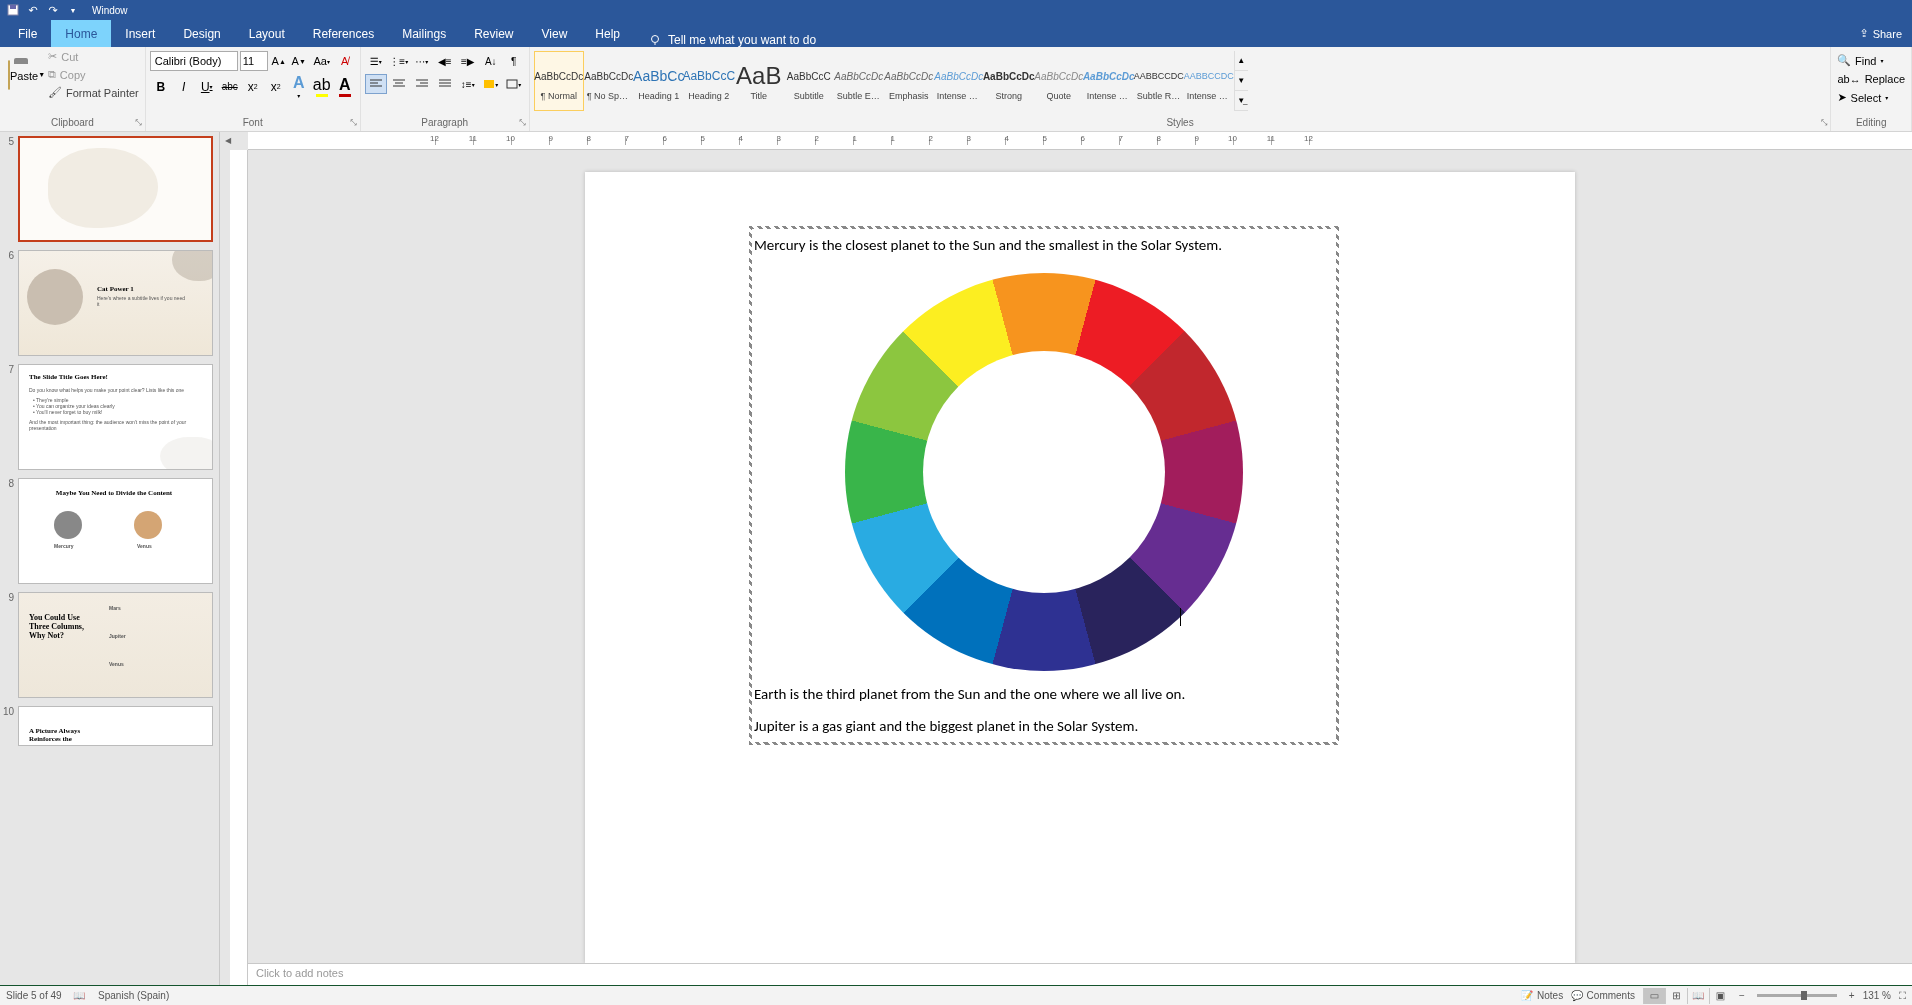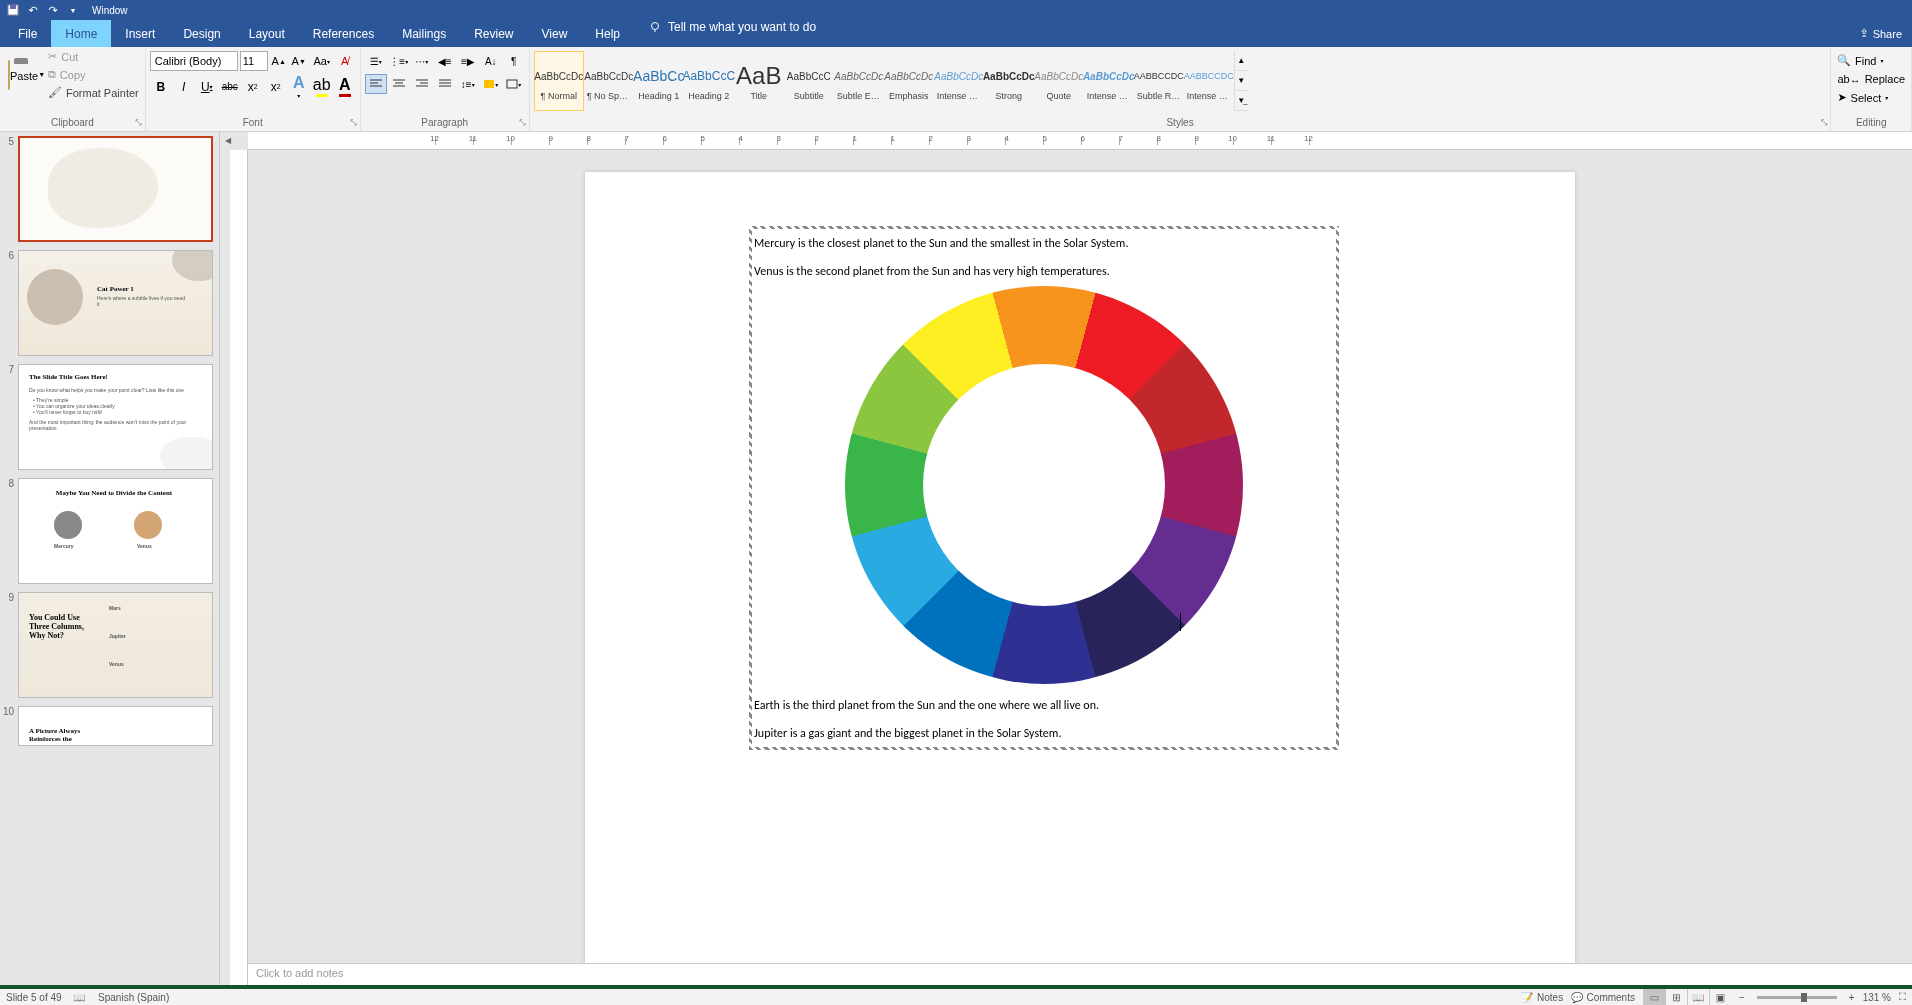--- a/index.html
+++ b/index.html
@@ -8,21 +8,21 @@
     
     .titlebar { height: 20px; background: #2b579a; display: flex; align-items: center; padding: 0 4px; }
     .titlebar-qat { display: flex; gap: 2px; align-items: center; }
     .qat-btn { width: 18px; height: 16px; display: flex; align-items: center; justify-content: center; color: #fff; font-size: 11px; cursor: pointer; }
     .titlebar-text { color: #fff; font-size: 10px; margin-left: 10px; }
     
     
     .ribbon-tabs { height: 27px; background: #2b579a; display: flex; align-items: stretch; padding-left: 4px; }
     .ribbon-tab { padding: 0 14px; color: #fff; font-size: 12px; display: flex; align-items: center; cursor: pointer; }
     .ribbon-tab.active { background: #7dd3fc; color: #2b579a; }
-    .tell-me { display: flex; align-items: flex-start; gap: 6px; color: #fff; font-size: 12px; margin-left: 14px; }
+    .tell-me { display: flex; align-items: flex-end; gap: 6px; color: #fff; font-size: 12px; margin-left: 14px; }
     .tell-me-bulb { width: 14px; height: 14px; display: flex; align-items: center; justify-content: center; }
     .share-btn { margin-left: auto; color: #fff; font-size: 11px; padding: 0 10px; display: flex; align-items: center; gap: 4px; cursor: pointer; }
     
     
     .ribbon { height: 85px; background: #f3f3f3; border-bottom: 1px solid #d4d4d4; display: flex; }
     .ribbon-group { border-right: 1px solid #e1e1e1; display: flex; flex-direction: column; padding: 2px 4px 0; position: relative; }
     .group-label { font-size: 10px; color: #666; text-align: center; padding: 2px 0 3px; margin-top: auto; }
     .group-launcher { position: absolute; bottom: 3px; right: 3px; font-size: 8px; color: #666; cursor: pointer; }
     .group-content { display: flex; gap: 2px; }
     
@@ -105,37 +105,37 @@
     .pane-collapse { position: absolute; left: 0; top: 0; width: 16px; height: 16px; font-size: 8px; color: #666; display:flex; align-items:center; justify-content:center; cursor:pointer; }
     .ruler-h { height: 18px; background: #fff; border-bottom: 1px solid #c8c8c8; margin-left: 28px; position: relative; font-size: 8px; color: #666; }
     .ruler-h-inner { position: absolute; left: 150px; right: 0; height: 100%; display: flex; }
     .rtick { position: relative; width: 38px; border-right: 1px solid #aaa; height: 8px; top: 5px; }
     .rtick span { position: absolute; top: -3px; right: -4px; }
     .ruler-v { width: 18px; background: #fff; border-right: 1px solid #c8c8c8; position: absolute; left: 10px; top: 18px; bottom: 0; }
     
     .doc-scroll { flex: 1; overflow: auto; padding-left: 28px; display: flex; justify-content: center; padding-top: 22px; }
     .page { width: 990px; min-height: 600px; background: #fff; box-shadow: 0 0 4px rgba(0,0,0,0.2); padding: 0; position: relative; }
     .textbox { position: absolute; left: 164px; top: 54px; width: 590px; border: 3px solid #888; border-image: repeating-linear-gradient(45deg,#888,#888 3px,#fff 3px,#fff 6px) 3; padding: 4px 2px; }
-    .tb-line { font-size: 12px; color: #000; font-family: Calibri, sans-serif; margin: 3px 0; }
+    .tb-line { font-size: 15px; color: #000; font-family: Calibri, sans-serif; margin: 3px 0; }
     .tb-gap { height: 8px; }
     .color-wheel { width: 398px; height: 398px; border-radius: 50%; margin: 8px auto 14px;
       background: conic-gradient(from -15deg,
         #f7941e 0 30deg, #ed1c24 30deg 60deg, #c1272d 60deg 90deg,
         #a21d5c 90deg 120deg, #662d91 120deg 150deg, #29235c 150deg 180deg,
         #2e3192 180deg 210deg, #0071bc 210deg 240deg, #29abe2 240deg 270deg,
         #39b54a 270deg 300deg, #8cc63f 300deg 330deg, #fcee21 330deg 360deg);
       position: relative; }
     .color-wheel::after { content: ''; position: absolute; inset: 78px; background: #fff; border-radius: 50%; }
     .cursor-blink { position: absolute; right: 155px; bottom: 116px; width: 1px; height: 18px; background: #000; }
     
     
     .notes-pane { height: 22px; background: #fff; border-top: 1px solid #c8c8c8; padding: 3px 8px; font-size: 11px; color: #999; margin-left: 28px; }
     
     
-    .statusbar { height: 20px; background: #f3f3f3; border-top: 4px solid #14532d; display: flex; align-items: center; padding: 0 6px; font-size: 10px; color: #555; }
+    .statusbar { height: 20px; background: #f3f3f3; border-top: 1px solid #14532d; display: flex; align-items: center; padding: 0 6px; font-size: 10px; color: #555; }
     .sb-left { display: flex; gap: 12px; align-items: center; }
     .sb-right { margin-left: auto; display: flex; gap: 8px; align-items: center; }
     .sb-btn { cursor: pointer; display:flex; align-items:center; gap:3px; }
     .view-btns { display: flex; gap: 0; }
     .view-btn { width: 22px; height: 16px; border-left: 1px solid #c8c8c8; display:flex; align-items:center; justify-content:center; cursor:pointer; font-size:10px; }
     .view-btn.active { background: #c5c5c5; }
     .zoom-slider { width: 80px; height: 3px; background: #aaa; position: relative; margin: 0 4px; }
     .zoom-thumb { position: absolute; left: 44px; top: -3px; width: 6px; height: 9px; background: #666; }
     
     svg { display: block; }
@@ -526,21 +526,20 @@
             <span>12</span>
           </div>
         </div>
     </div>
     <div class="ruler-v"></div>
     <div class="doc-scroll">
       <div class="page">
         <div class="textbox">
           <div class="tb-line">Mercury is the closest planet to the Sun and the smallest in the Solar System.</div>
           <div class="tb-gap"></div>
-          <div class="tb-line">Venus is the second planet from the Sun and has very high temperatures.</div>
           <div class="color-wheel"></div>
           <div class="tb-line">Earth is the third planet from the Sun and the one where we all live on.</div>
           <div class="tb-gap"></div>
           <div class="tb-line">Jupiter is a gas giant and the biggest planet in the Solar System.</div>
           <div class="cursor-blink"></div>
         </div>
       </div>
     </div>
     <div class="notes-pane">Click to add notes</div>
   </div>

